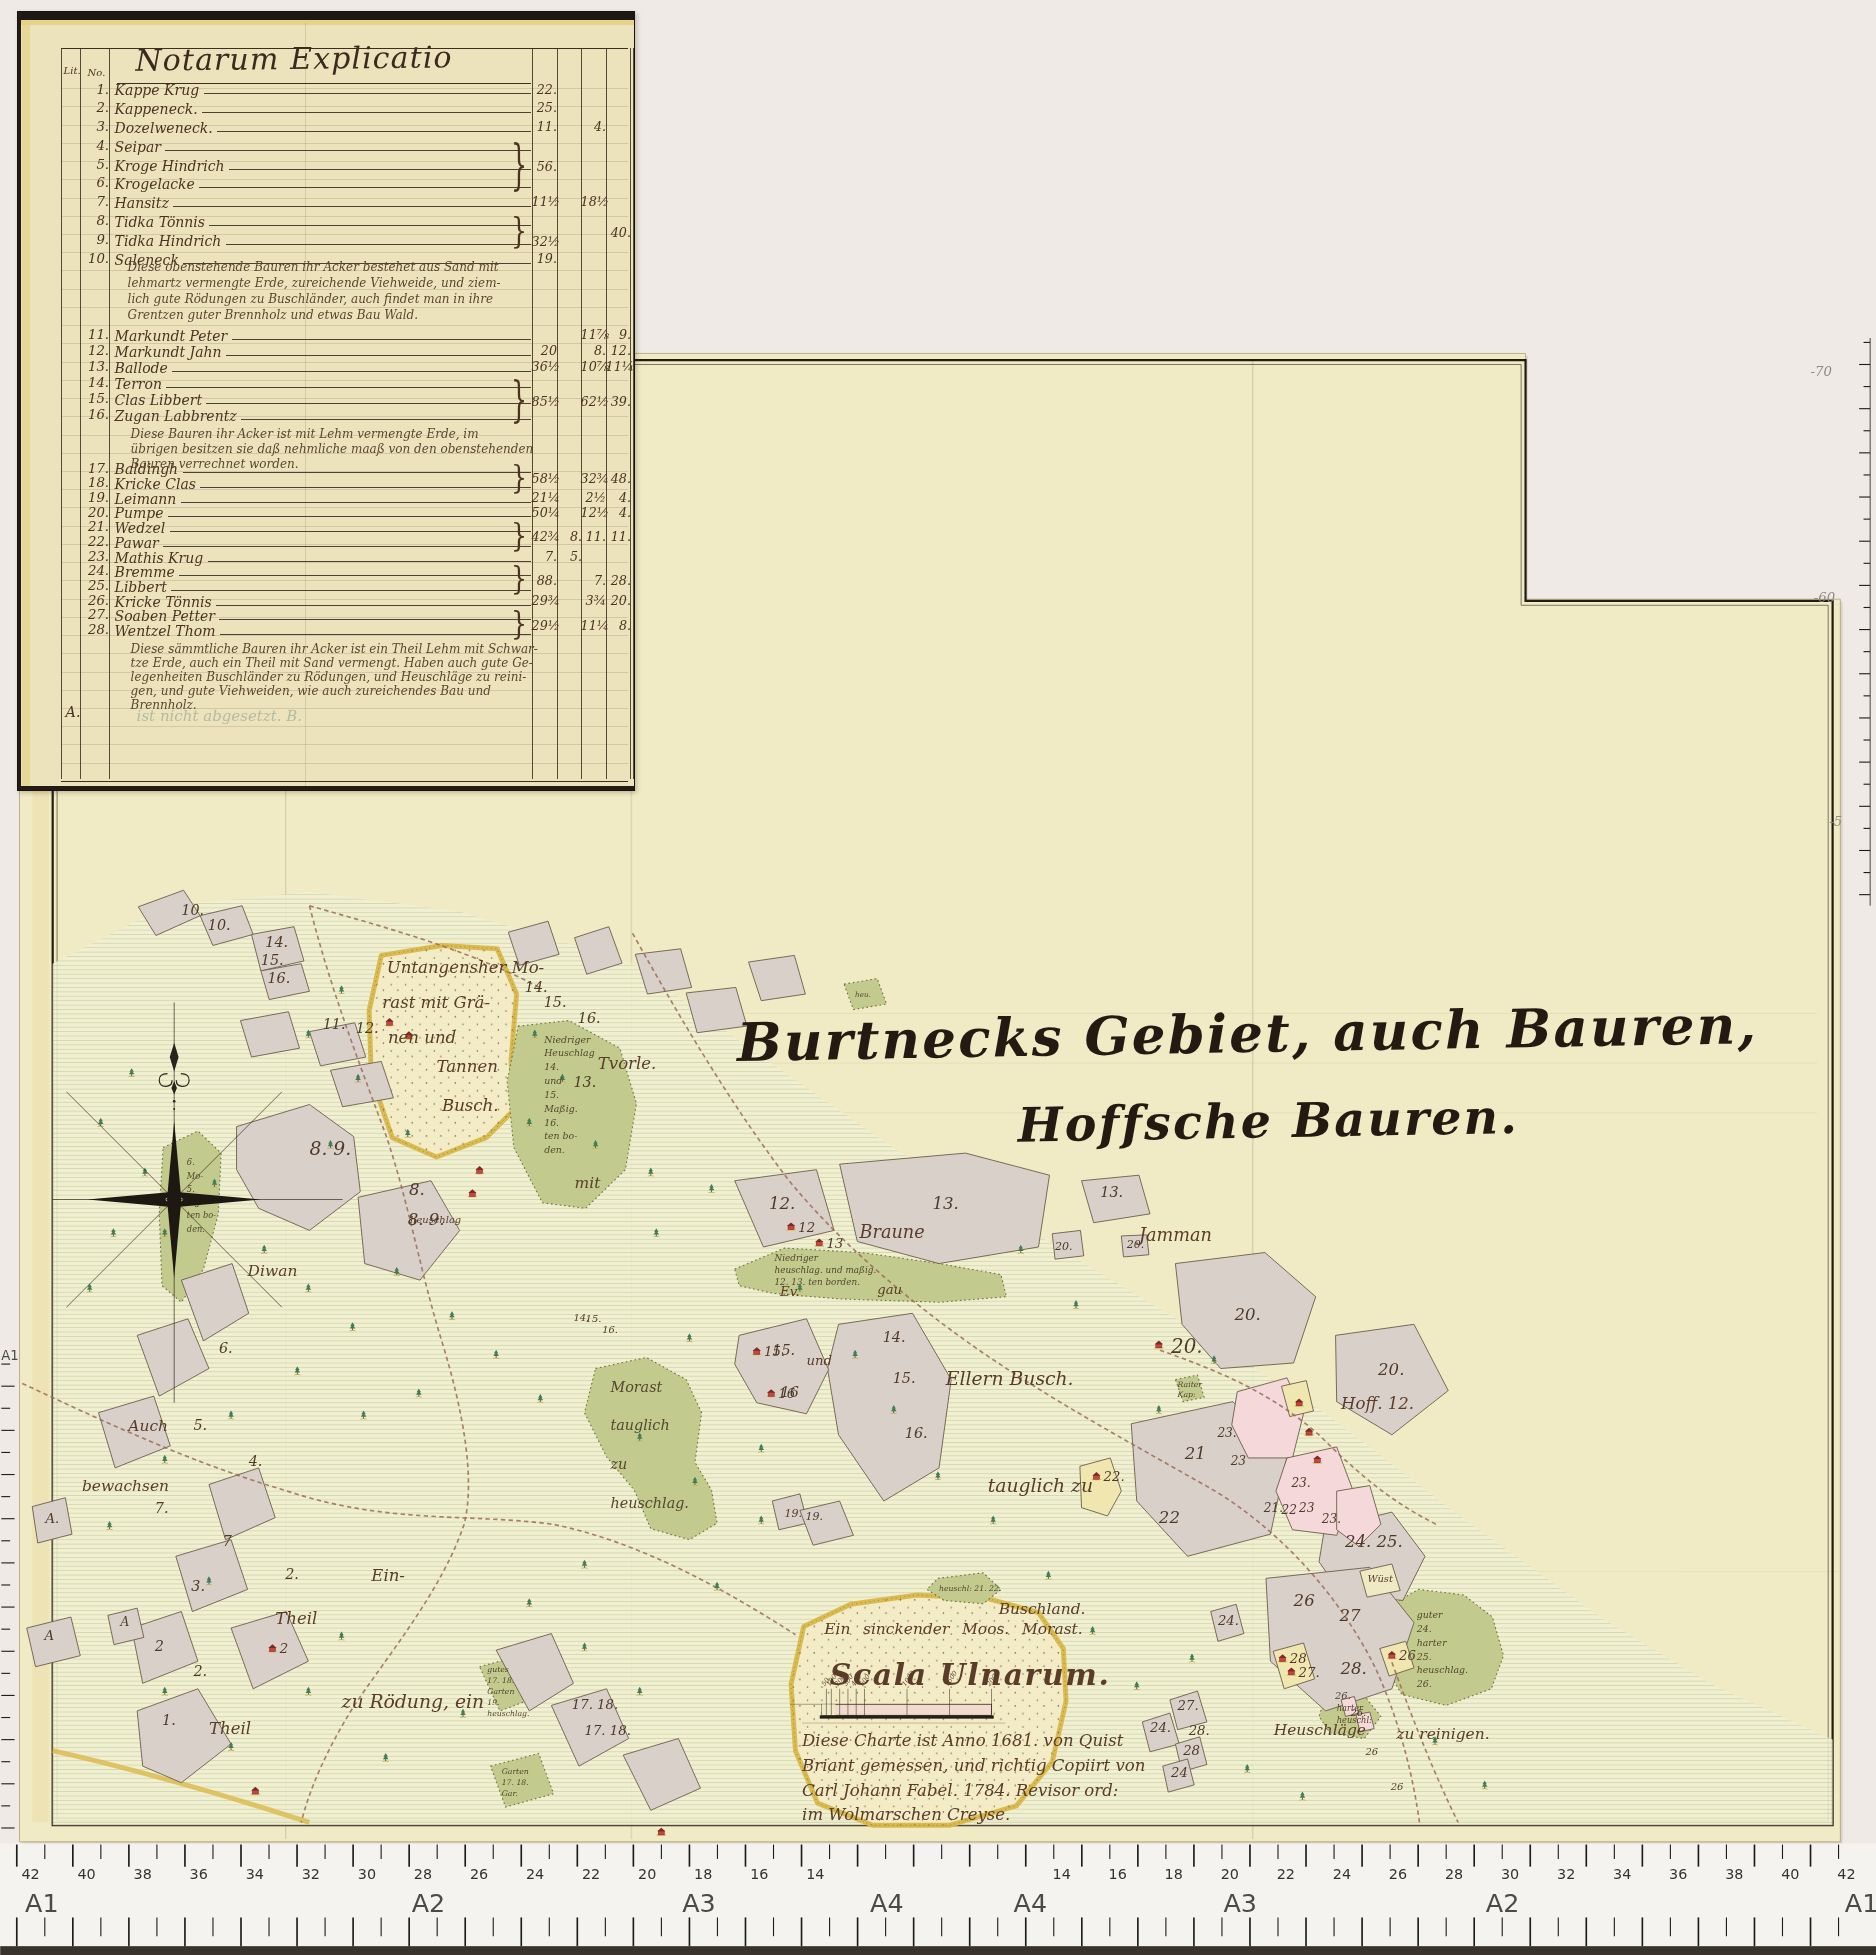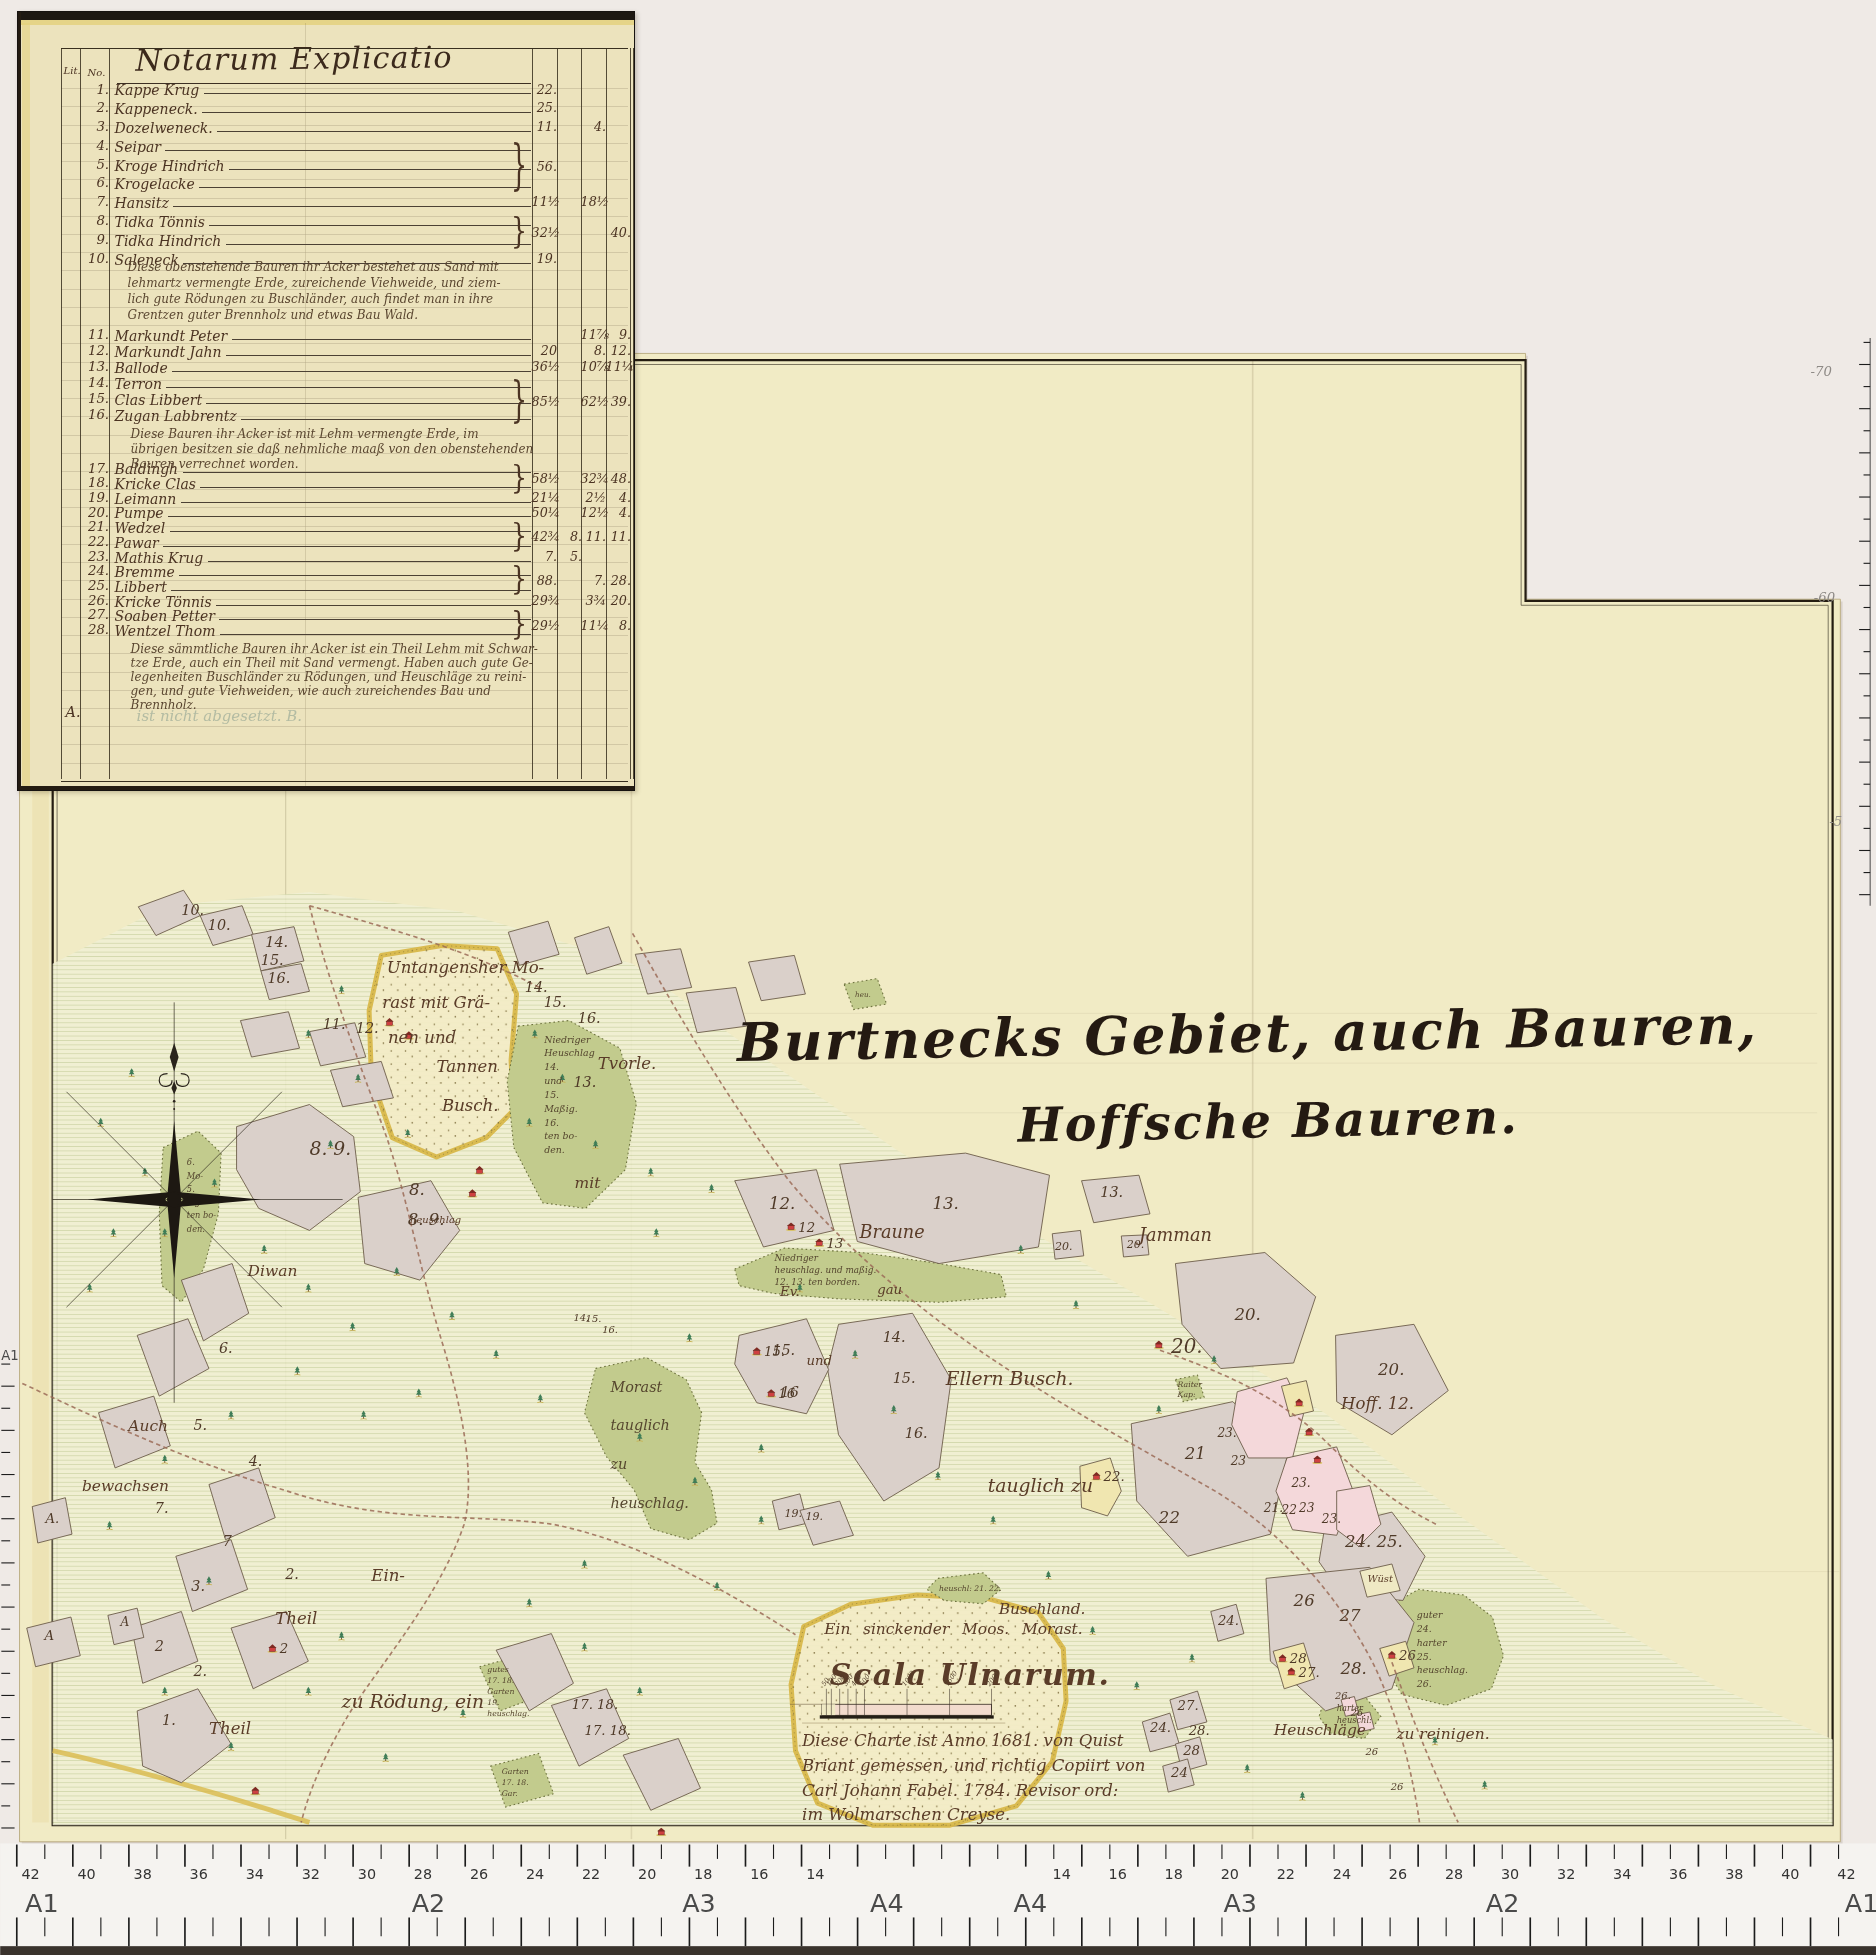--- a/index.html
+++ b/index.html
@@ -961,21 +961,21 @@
           <div class="lead" style=""></div>
         </div>
         <span class="no" style="top:610px">28.</span>
         <div class="row" style="top:609px">
           <span class="nm" style="">Wentzel Thom</span>
           <div class="lead" style=""></div>
         </div>
         <div class="brace" style="left: 493px; top: 127px; font-size: 22px; line-height: 22px; transform: scaleY(2.45) scaleX(1.15);">}</div>
         <span class="val" style="left:514px;top:147px">56.</span>
         <div class="brace" style="left: 493px; top: 202px; font-size: 22px; line-height: 22px; transform: scaleY(1.6) scaleX(1.15);">}</div>
-        <span class="val" style="left:514px;top:213px">32½</span>
+        <span class="val" style="left:514px;top:222px">32½</span>
         <span class="val" style="left:588px;top:213px">40.</span>
         <div class="brace" style="left: 493px; top: 364px; font-size: 22px; line-height: 22px; transform: scaleY(2.21) scaleX(1.15);">}</div>
         <span class="val" style="left:514px;top:382px">85½</span>
         <span class="val" style="left:563px;top:382px">62½</span>
         <span class="val" style="left:588px;top:382px">39.</span>
         <div class="brace" style="left: 493px; top: 450px; font-size: 22px; line-height: 22px; transform: scaleY(1.42) scaleX(1.15);">}</div>
         <span class="val" style="left:514px;top:459px">58½</span>
         <span class="val" style="left:563px;top:459px">32¾</span>
         <span class="val" style="left:588px;top:459px">48.</span>
         <div class="brace" style="left: 493px; top: 508px; font-size: 22px; line-height: 22px; transform: scaleY(1.42) scaleX(1.15);">}</div>

